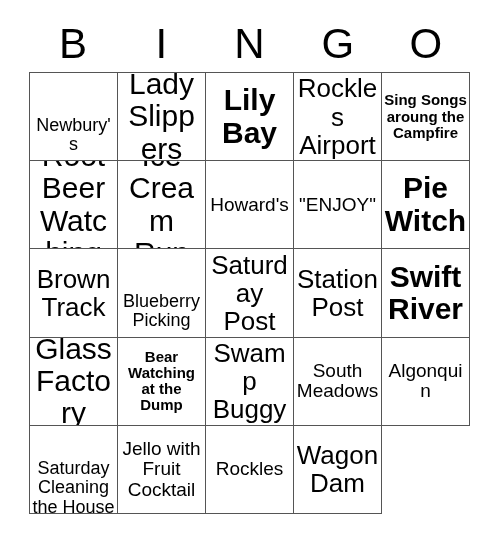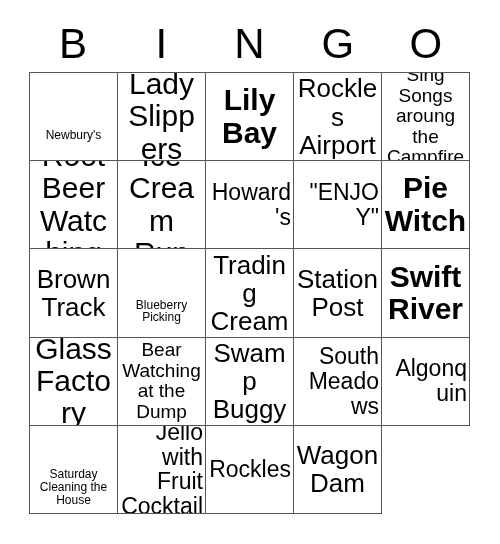--- a/index.html
+++ b/index.html
@@ -75,23 +75,23 @@
     display: block;
     width: 100%;
     line-height: 1.08;
     word-wrap: break-word;
   }
 
   
   .sz-xxl .cell-text { font-size: 30px; font-weight: bold; }
   .sz-xl  .cell-text { font-size: 26px; }
   .sz-lg  .cell-text { font-size: 30px; }
-  .sz-md  .cell-text { font-size: 23px; text-align: right; }
-  .sz-sm  .cell-text { font-size: 12px; margin-top: 37px; }
-  .sz-xs  .cell-text { font-size: 19px; }
+  .sz-md  .cell-text { font-size: 19px; }
+  .sz-sm  .cell-text { font-size: 18px; margin-top: 37px; }
+  .sz-xs  .cell-text { font-size: 15px; font-weight: bold; }
 </style>
 </head>
 <body>
 
 <div class="card">
 
   <div class="header-row">
     <div class="header-cell">B</div>
     <div class="header-cell">I</div>
     <div class="header-cell">N</div>
@@ -130,21 +130,21 @@
       <div class="cell sz-xxl">
         <span class="cell-text">Pie Witch</span>
       </div>
       <div class="cell sz-xl">
         <span class="cell-text">Brown Track</span>
       </div>
       <div class="cell sz-sm">
         <span class="cell-text">Blueberry Picking</span>
       </div>
       <div class="cell sz-xl">
-        <span class="cell-text">Trading Cream</span>
+        <span class="cell-text">Saturday Post</span>
       </div>
       <div class="cell sz-xl">
         <span class="cell-text">Station Post</span>
       </div>
       <div class="cell sz-xxl">
         <span class="cell-text">Swift River</span>
       </div>
       <div class="cell sz-lg">
         <span class="cell-text">Glass Factory</span>
       </div>

